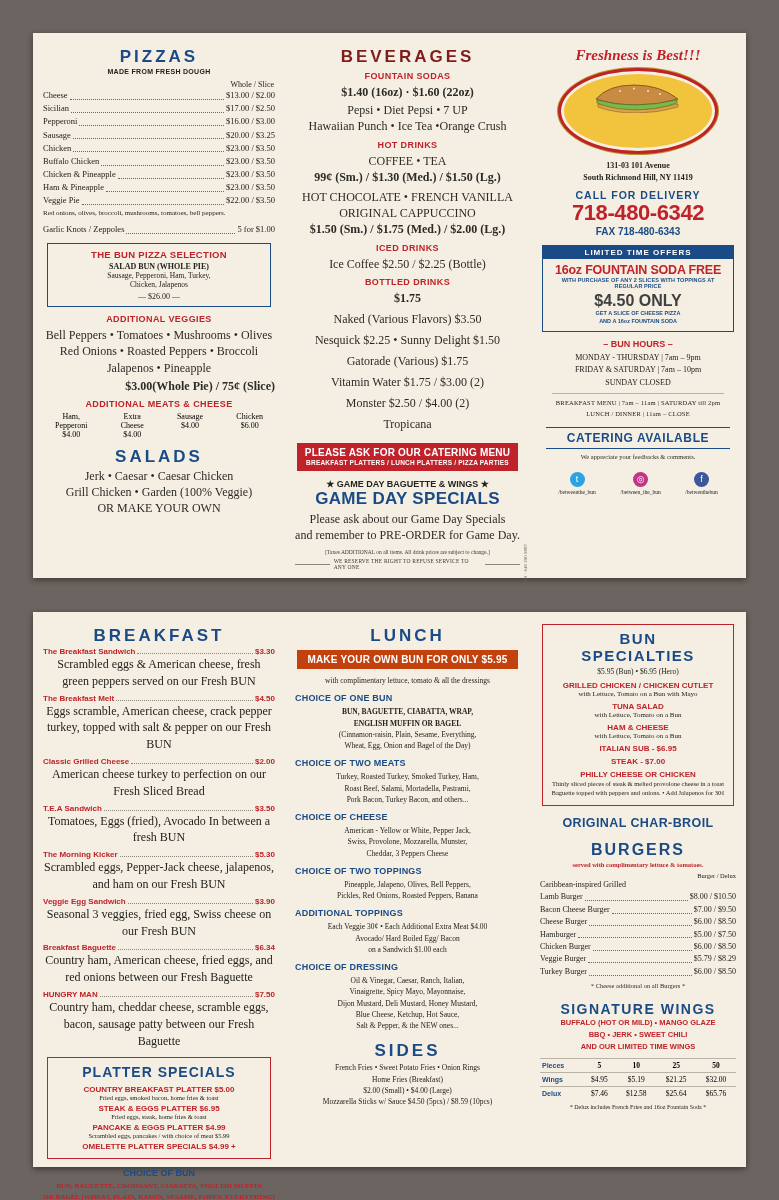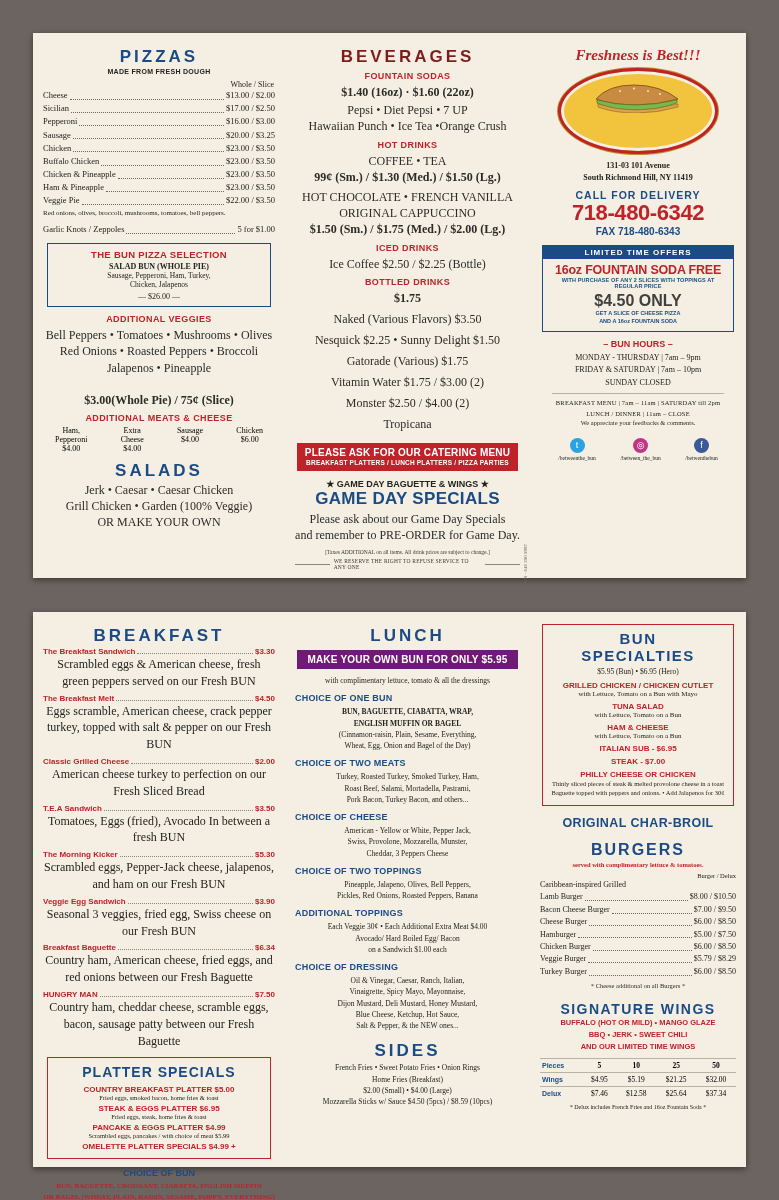--- a/index.html
+++ b/index.html
@@ -159,21 +159,21 @@
   
   .item-name {
     font-family:"Liberation Sans", sans-serif; font-weight:bold;
     font-size:8px; color:#c0222a;
     display:flex; align-items:flex-end;
   }
   .item-name .dots { flex:1 1 auto; border-bottom:1px dotted #8a857a; margin:0 2px 2px 2px; height:1px; }
   .item-desc { font-size:12px; color:#23231f; line-height:1.4; margin-bottom:4px;text-align:center; }
 
   .mk-banner {
-    background:#701a75; color:#fff; text-align:center;
+    background:#c2410c; color:#fff; text-align:center;
     font-family:"Liberation Sans", sans-serif; font-weight:bold;
     font-size:10px; padding:4px 2px; margin:4px 2px 6px 2px; letter-spacing:.2px;
   }
   .lunch-sub { font-family:"Liberation Sans", sans-serif; font-weight:bold; color:#1b4b86; font-size:9px; margin:7px 0 3px 0; letter-spacing:.2px; }
   .lunch-txt { text-align:center; font-size:7.5px; color:#23231f; line-height:1.5; }
 
   .spec-box { border:1px solid #c0222a; margin:8px 4px; padding:6px 6px 7px 6px; text-align:center; }
   .spec-head { font-family:"Liberation Sans", sans-serif; font-weight:bold; color:#1b4b86; font-size:14px; letter-spacing:1px; margin-bottom:5px; }
   .spec-item { font-family:"Liberation Sans", sans-serif; font-weight:bold; color:#c0222a; font-size:8px; }
   .spec-note { font-size:6.5px; color:#23231f; margin-bottom:3px; }
@@ -269,21 +269,21 @@
           <div style="font-size:8px;font-weight:bold;color:#23231f;margin-top:2px;">SALAD BUN (WHOLE PIE)</div>
           <div style="font-size:7.5px;color:#23231f;">Sausage, Pepperoni, Ham, Turkey,</div>
           <div style="font-size:7.5px;color:#23231f;">Chicken, Jalapenos</div>
           <div style="font-size:8px;color:#23231f;margin-top:3px;">— $26.00 —</div>
         </div>
 
         <div class="sub-title">ADDITIONAL VEGGIES</div>
         <div class="note">Bell Peppers • Tomatoes • Mushrooms • Olives</div>
         <div class="note">Red Onions • Roasted Peppers • Broccoli</div>
         <div class="note">Jalapenos • Pineapple</div>
-        <div class="note" style="font-weight:bold;margin-top:16px;">$3.00(Whole Pie) / 75¢ (Slice)</div>
+        <div class="note" style="font-weight:bold;margin-top:2px;text-align:right;">$3.00(Whole Pie) / 75¢ (Slice)</div>
 
         <div class="sub-title">ADDITIONAL MEATS &amp; CHEESE</div>
         <div class="grid4">
           <div>
             <div>Ham,</div>
             <div>Pepperoni</div>
             <div>$4.00</div>
           </div>
           <div>
             <div>Extra</div>
@@ -393,20 +393,21 @@
         </div>
 
         <div class="hours-title">– BUN HOURS –</div>
         <div class="hours-line">MONDAY - THURSDAY  |  7am – 9pm</div>
         <div class="hours-line">FRIDAY &amp; SATURDAY  |  7am – 10pm</div>
         <div class="hours-line">SUNDAY CLOSED</div>
         <div class="hours-rule"></div>
         <div class="hours-small">BREAKFAST MENU  |  7am – 11am  |  SATURDAY till 2pm</div>
         <div class="hours-small">LUNCH / DINNER  |  11am – CLOSE</div>
 
+        <div class="catering">CATERING AVAILABLE</div>
         <div class="note" style="font-size:6.5px;">We appreciate your feedbacks &amp; comments.</div>
 
         <div class="social">
           <div class="item">
             <div class="sbadge sb-tw">t</div>
             <div class="shandle">/betweenthe_bun</div>
           </div>
           <div class="item">
             <div class="sbadge sb-ig">◎</div>
             <div class="shandle">/between_the_bun</div>
@@ -641,21 +642,21 @@
             <td>$4.95</td>
             <td>$5.19</td>
             <td>$21.25</td>
             <td>$32.00</td>
           </tr>
           <tr>
             <td>Delux</td>
             <td>$7.46</td>
             <td>$12.58</td>
             <td>$25.64</td>
-            <td>$37.34</td>
+            <td>$65.76</td>
           </tr>
         </tbody>
           </table>
         <div class="wings-foot">* Delux includes French Fries and 16oz Fountain Soda *</div>
       </div>
 
     </div>
   </div>
 </div>
 

